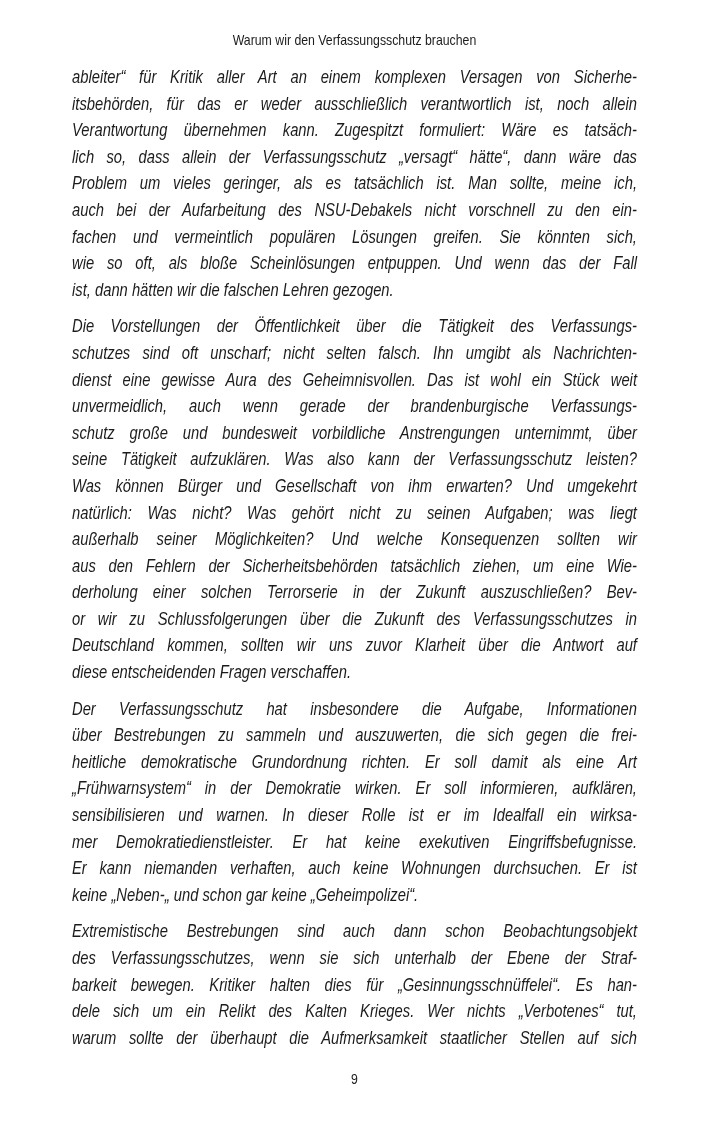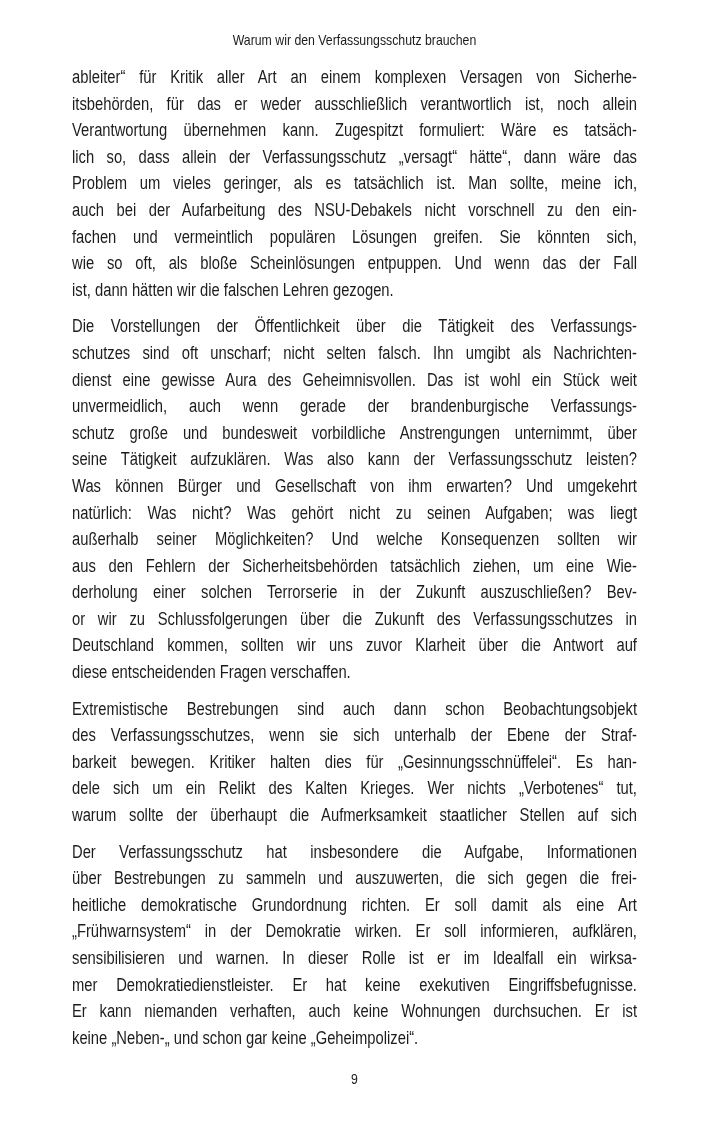--- a/index.html
+++ b/index.html
@@ -27,20 +27,21 @@
     line-height: 20px;
   }
   .content {
     position: absolute;
     left: 72px;
     top: 64px;
     width: 565px;
   }
   .paragraph {
     margin: 0 0 10px 0;
+    font-style: italic;
   }
   .line {
     width: 689px;
     transform: scaleX(0.82);
     transform-origin: 0 0;
     font-size: 18px;
     line-height: 26.6px;
     height: 26.6px;
     text-align: justify;
     text-align-last: justify;
@@ -90,32 +91,32 @@
         <div class="line">Was können Bürger und Gesellschaft von ihm erwarten? Und umgekehrt</div>
         <div class="line">natürlich: Was nicht? Was gehört nicht zu seinen Aufgaben; was liegt</div>
         <div class="line">außerhalb seiner Möglichkeiten? Und welche Konsequenzen sollten wir</div>
         <div class="line">aus den Fehlern der Sicherheitsbehörden tatsächlich ziehen, um eine Wie-</div>
         <div class="line">derholung einer solchen Terrorserie in der Zukunft auszuschließen? Bev-</div>
         <div class="line">or wir zu Schlussfolgerungen über die Zukunft des Verfassungsschutzes in</div>
         <div class="line">Deutschland kommen, sollten wir uns zuvor Klarheit über die Antwort auf</div>
         <div class="line last-left">diese entscheidenden Fragen verschaffen.</div>
       </div>
       <div class="paragraph">
-        <div class="line">Extremistische Bestrebungen sind auch dann schon Beobachtungsobjekt</div>
-        <div class="line">des Verfassungsschutzes, wenn sie sich unterhalb der Ebene der Straf-</div>
-        <div class="line">barkeit bewegen. Kritiker halten dies für „Gesinnungsschnüffelei“. Es han-</div>
-        <div class="line">dele sich um ein Relikt des Kalten Krieges. Wer nichts „Verbotenes“ tut,</div>
-        <div class="line">warum sollte der überhaupt die Aufmerksamkeit staatlicher Stellen auf sich</div>
-      </div>
-      <div class="paragraph">
         <div class="line">Der Verfassungsschutz hat insbesondere die Aufgabe, Informationen</div>
         <div class="line">über Bestrebungen zu sammeln und auszuwerten, die sich gegen die frei-</div>
         <div class="line">heitliche demokratische Grundordnung richten. Er soll damit als eine Art</div>
         <div class="line">„Frühwarnsystem“ in der Demokratie wirken. Er soll informieren, aufklären,</div>
         <div class="line">sensibilisieren und warnen. In dieser Rolle ist er im Idealfall ein wirksa-</div>
         <div class="line">mer Demokratiedienstleister. Er hat keine exekutiven Eingriffsbefugnisse.</div>
         <div class="line">Er kann niemanden verhaften, auch keine Wohnungen durchsuchen. Er ist</div>
         <div class="line last-left">keine „Neben-„ und schon gar keine „Geheimpolizei“.</div>
       </div>
+      <div class="paragraph">
+        <div class="line">Extremistische Bestrebungen sind auch dann schon Beobachtungsobjekt</div>
+        <div class="line">des Verfassungsschutzes, wenn sie sich unterhalb der Ebene der Straf-</div>
+        <div class="line">barkeit bewegen. Kritiker halten dies für „Gesinnungsschnüffelei“. Es han-</div>
+        <div class="line">dele sich um ein Relikt des Kalten Krieges. Wer nichts „Verbotenes“ tut,</div>
+        <div class="line">warum sollte der überhaupt die Aufmerksamkeit staatlicher Stellen auf sich</div>
+      </div>
     </div>
 
   <div class="page-number">9</div>
 </div>
 
 </body></html>

